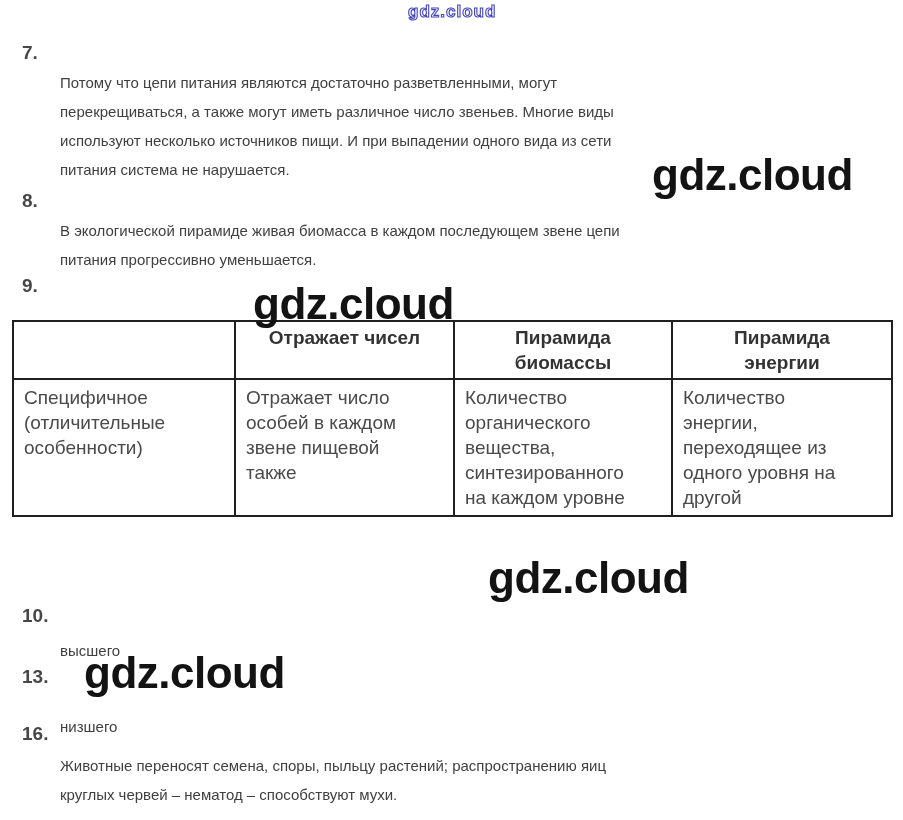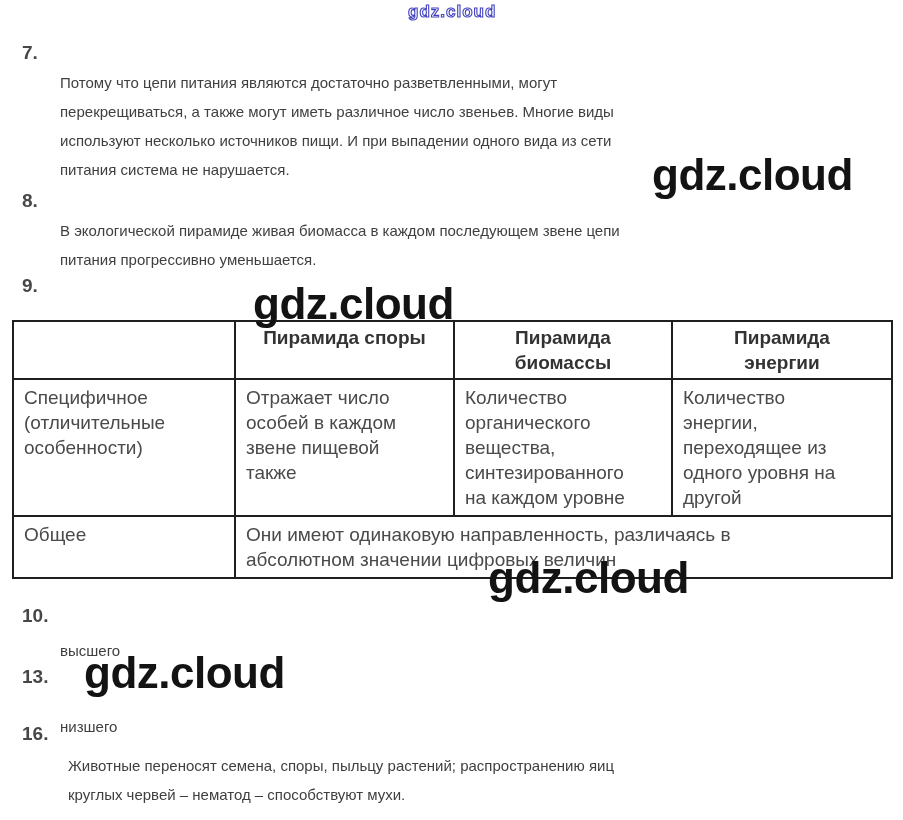--- a/index.html
+++ b/index.html
@@ -104,21 +104,21 @@
 <table class="cmp">
   <colgroup>
     <col style="width:222px">
       <col style="width:219px">
       <col style="width:218px">
       <col style="width:220px">
   </colgroup>
   <thead>
     <tr>
       <th></th>
-      <th>Пирамида споры</th>
+      <th>Отражает чисел</th>
       <th>Пирамида
 биомассы</th>
       <th>Пирамида
 энергии</th>
     </tr>
   </thead>
   <tbody>
     <tr class="r1">
       <td>Специфичное
 (отличительные
@@ -131,32 +131,27 @@
 органического
 вещества,
 синтезированного
 на каждом уровне</td>
       <td>Количество
 энергии,
 переходящее из
 одного уровня на
 другой</td>
     </tr>
-    <tr class="r2">
-      <td>Общее</td>
-      <td colspan="3">Они имеют одинаковую направленность, различаясь в
-абсолютном значении цифровых величин</td>
-    </tr>
   </tbody>
 </table>
 
 <div class="wm" style="left:488px; top:556px">gdz.cloud</div>
 
 <div class="num" style="left:22px; top:605px">10.</div>
 <div class="para" style="left:60px; top:636px">высшего</div>
 
 <div class="num" style="left:22px; top:666px">13.</div>
 <div class="wm" style="left:84px; top:651px">gdz.cloud</div>
 <div class="para" style="left:60px; top:712px">низшего</div>
 
 <div class="num" style="left:22px; top:723px">16.</div>
-<div class="para" style="left:68px; top:751px">Животные переносят семена, споры, пыльцу растений; распространению яиц
+<div class="para" style="left:60px; top:751px">Животные переносят семена, споры, пыльцу растений; распространению яиц
 круглых червей – нематод – способствуют мухи.</div>
 
 </body></html>

